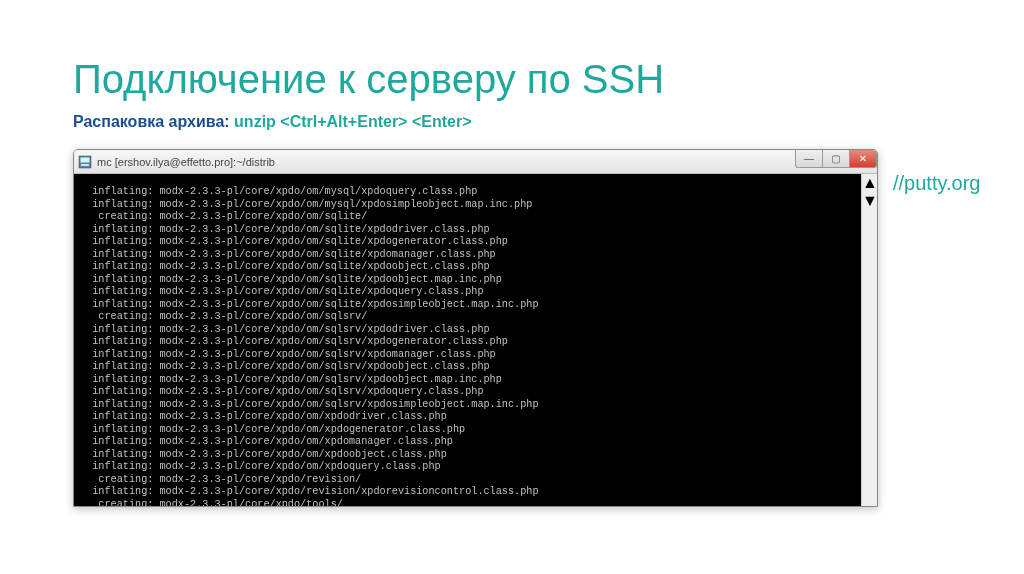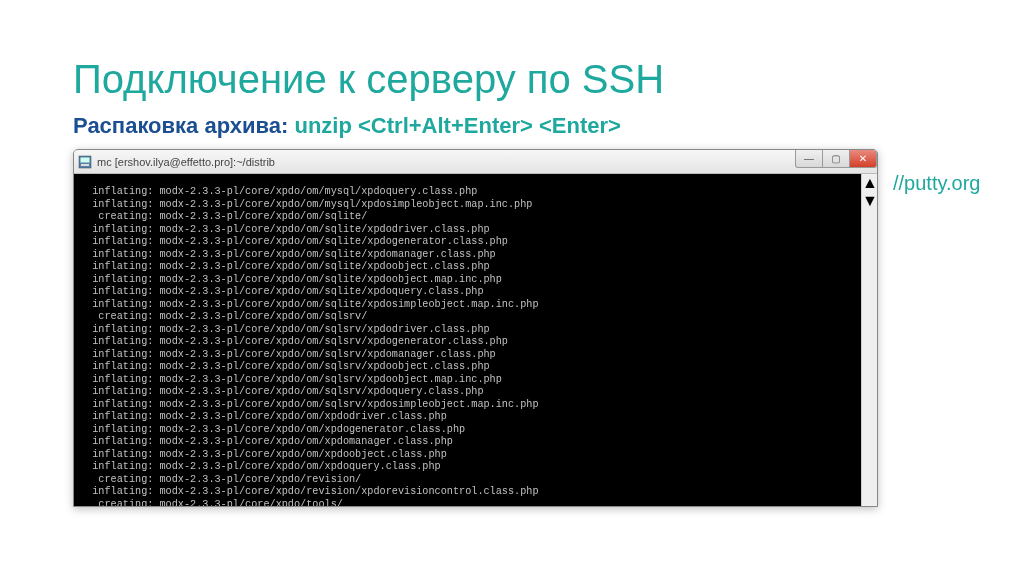--- a/index.html
+++ b/index.html
@@ -16,21 +16,21 @@
       font-size: 40px;
       font-weight: normal;
       position: absolute;
       left: 73px;
       top: 57px;
     }
     .subtitle {
       position: absolute;
       left: 73px;
       top: 113px;
-      font-size: 22px;
+      font-size: 16px;
       color: #1b4f91;
       font-weight: bold;
     }
     .subtitle .command {
       color: #1ea89e;
     }
     .window {
       position: absolute;
       left: 73px;
       top: 149px;

